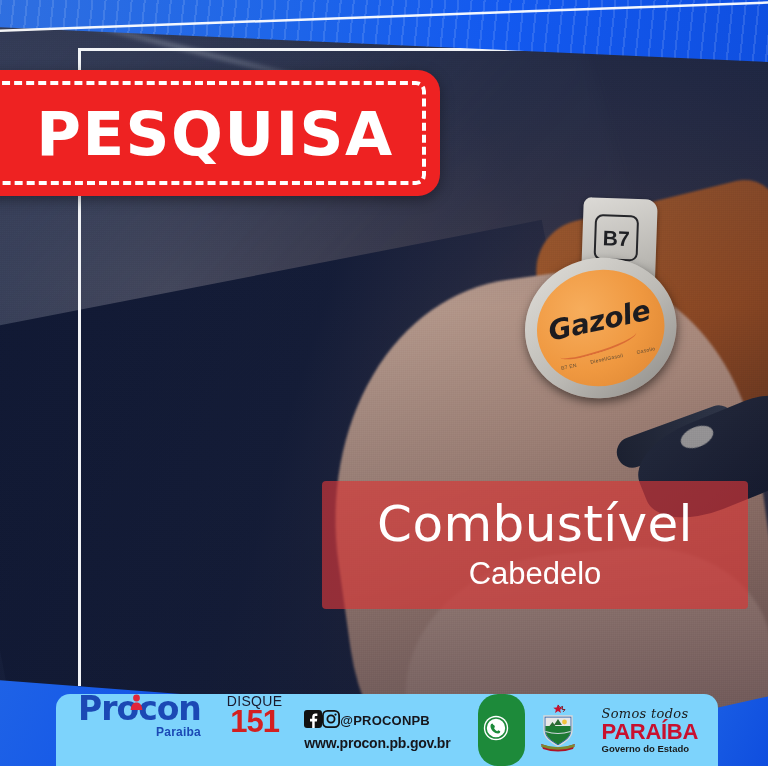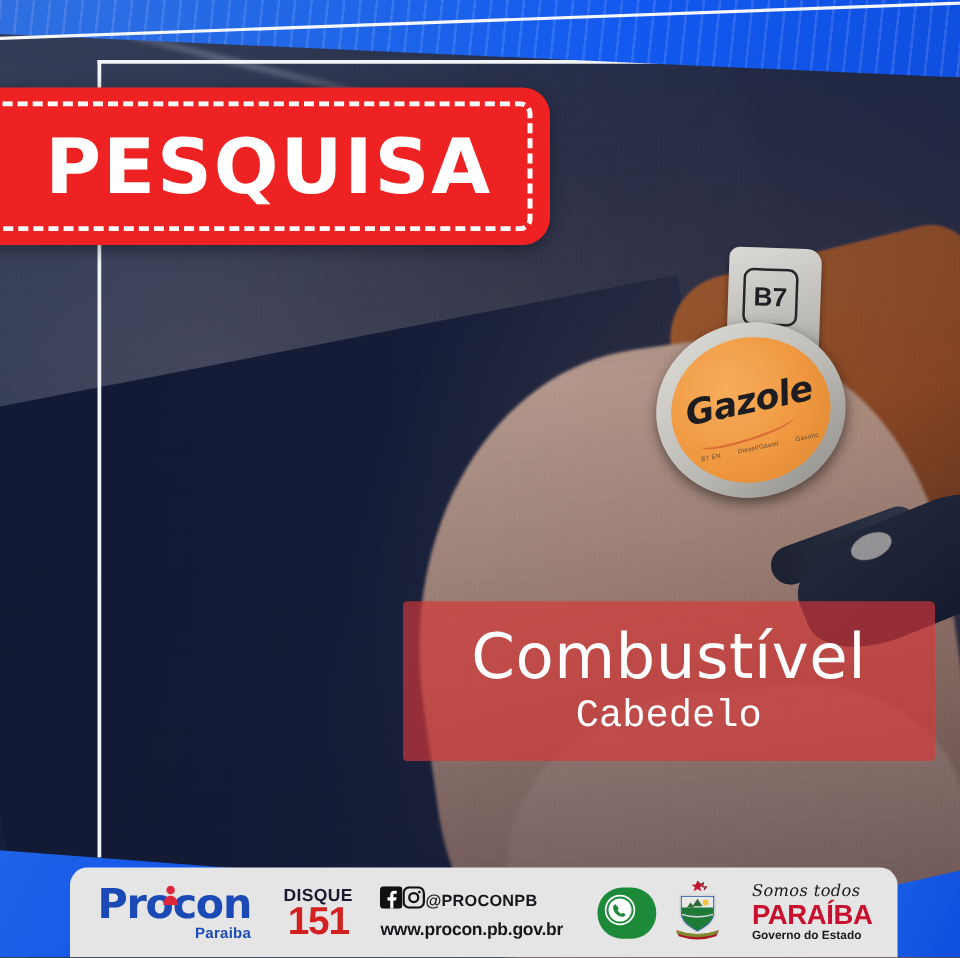--- a/index.html
+++ b/index.html
@@ -177,41 +177,41 @@
     background:rgba(214,54,54,.66);border-radius:4px;
     display:flex;flex-direction:column;align-items:center;justify-content:center;
     backdrop-filter:saturate(120%);
   }
   .titlebar .t1{
     color:#fff;font-size:50px;font-weight:400;letter-spacing:.4px;line-height:1.05;
     font-family:"DejaVu Sans","Liberation Sans",sans-serif;
   }
   .titlebar .t2{
     color:#fff;font-size:31px;font-weight:400;margin-top:5px;
-    font-family:Liberation Mono, monospace;
+    font-family:Liberation Sans, sans-serif;
   }
 
   
   .footer{
     position:absolute;left:56px;top:694px;width:662px;height:72px;
-    background:#e5e5e5;border-radius:14px 14px 0 0;
-    display:flex;align-items:center;padding:0 14px;
+    background:#7dd3fc;border-radius:14px 14px 0 0;
+    display:flex;padding:0 14px;
   }
   .f-logo{display:flex;flex-direction:column;align-items:flex-end;margin-left:8px;}
   .procon-word{
     position:relative;color:#1b49b5;font-weight:700;font-size:33px;
     letter-spacing:-1px;line-height:30px;font-family:"DejaVu Sans",sans-serif;
   }
   .procon-dot{
     position:absolute;left:50px;top:-9px;width:17px;height:17px;
   }
   .procon-sub{color:#1b49b5;font-size:12px;font-weight:700;margin-top:1px;letter-spacing:.2px;}
 
   .f-disque{margin-left:26px;display:flex;flex-direction:column;align-items:center;line-height:1;}
-  .disque-w{color:#1a1a2e;font-weight:700;font-size:14px;letter-spacing:.3px;}
+  .disque-w{color:#1a1a2e;font-weight:400;font-size:14px;letter-spacing:.3px;}
   .disque-n{color:#d32020;font-weight:700;font-size:31px;letter-spacing:-1px;margin-top:-2px;}
 
   .f-social{margin-left:22px;display:flex;flex-direction:column;justify-content:center;}
   .soc-row{display:flex;align-items:center;gap:0;}
   .soc-handle{color:#16161c;font-weight:700;font-size:13px;letter-spacing:.2px;}
   .soc-url{color:#16161c;font-weight:700;font-size:14px;margin-top:3px;letter-spacing:-.2px;}
 
   .f-wa{
     margin-left:28px;display:flex;align-items:center;gap:8px;
     background:#1d8a3a;border-radius:20px;padding:5px 16px 5px 5px;

